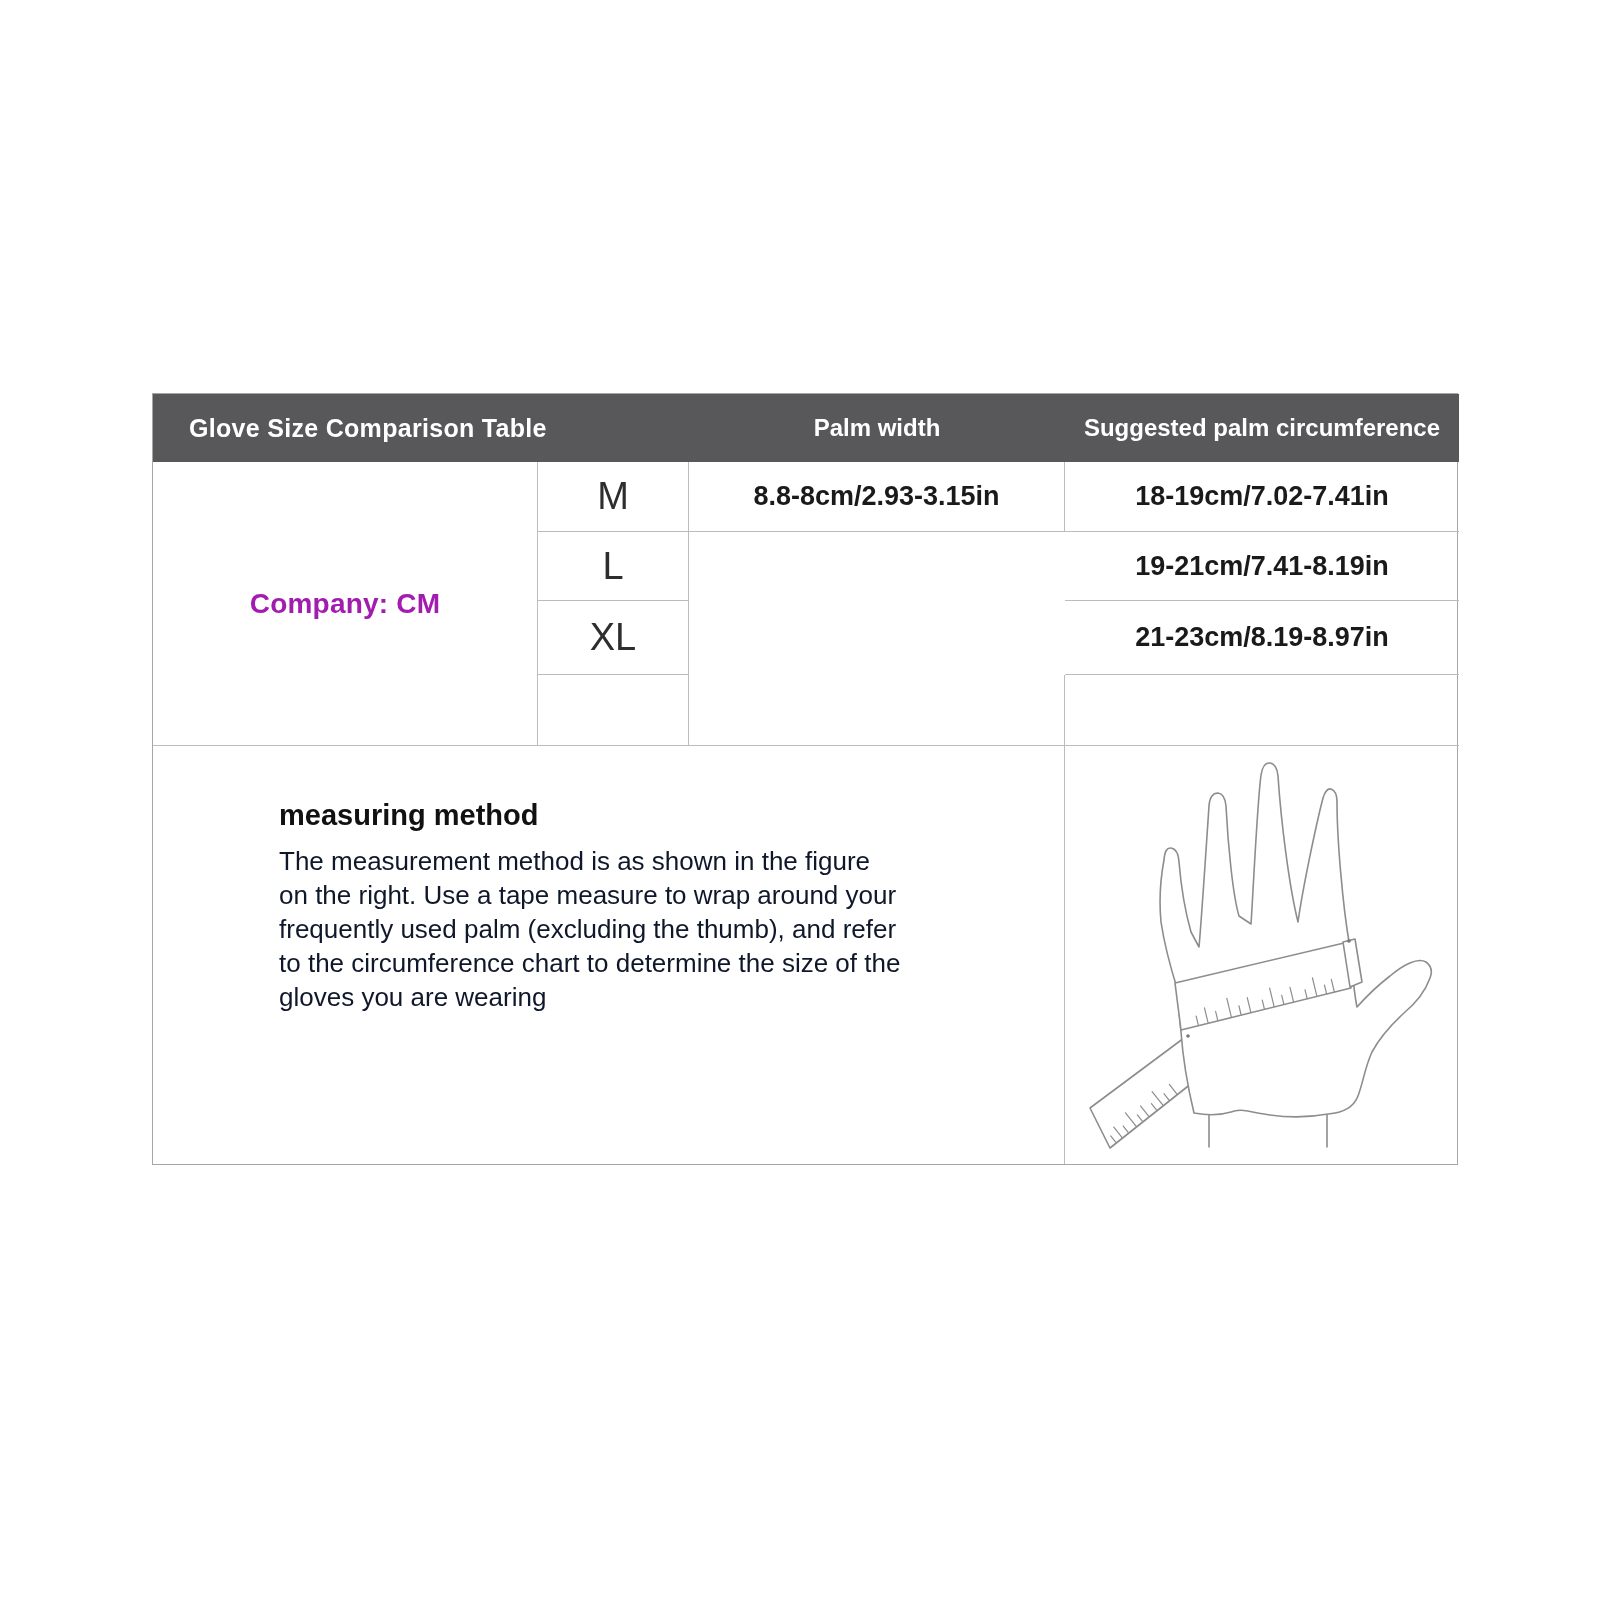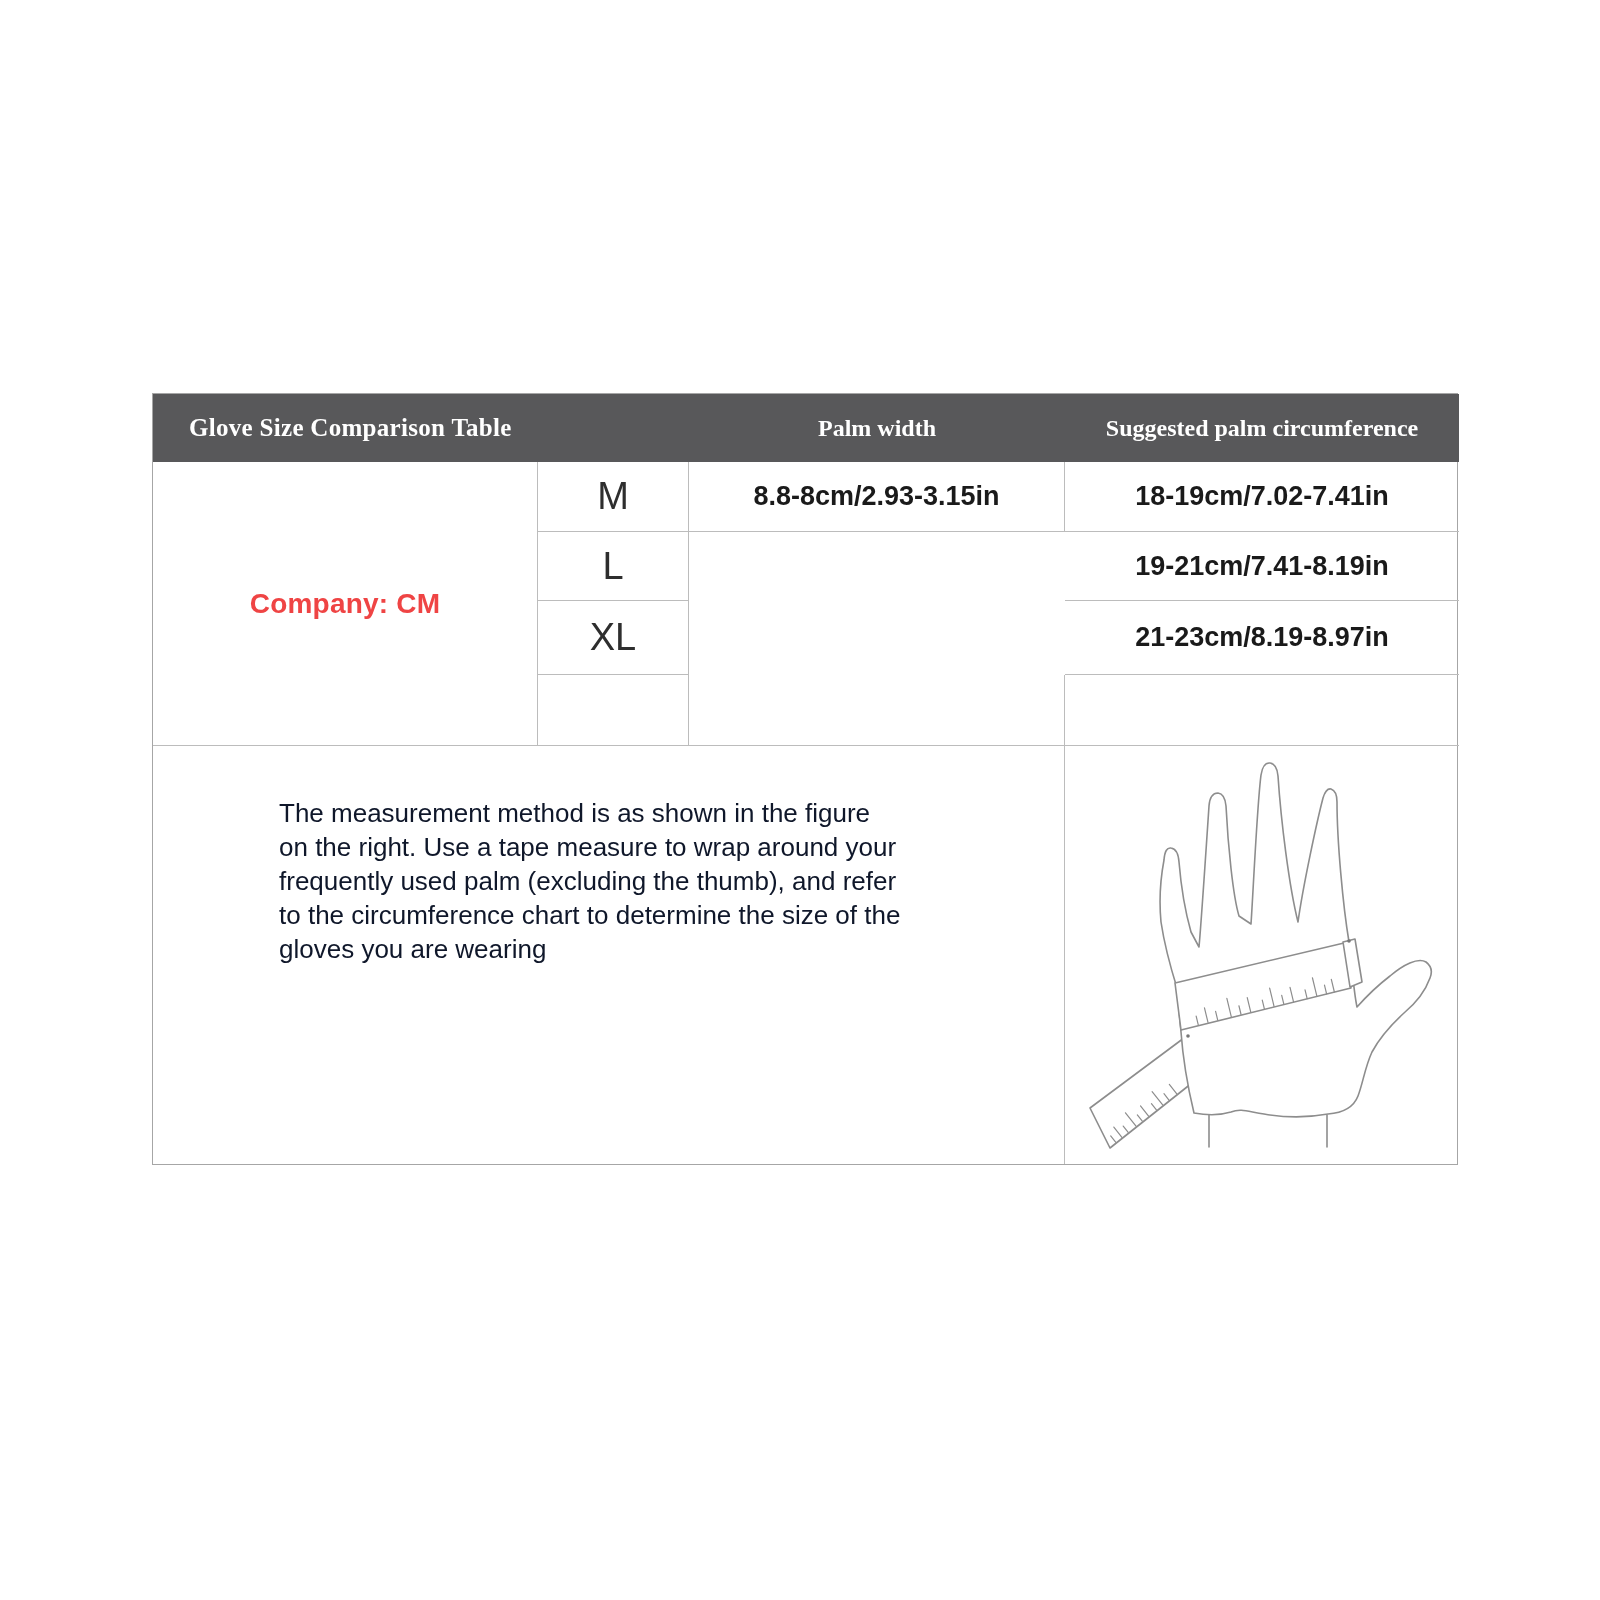--- a/index.html
+++ b/index.html
@@ -10,29 +10,29 @@
     display:grid;
     grid-template-columns:385px 151px 376px 394px;
     grid-template-rows:68px 70px 69px 74px 71px 1fr;
     border:1px solid #a6a6a6;
     box-sizing:border-box;
     background:#fff;
   }
   .cell{box-sizing:border-box;display:flex;align-items:center;justify-content:center;}
 
   
-  .hcell{background:#58585a;color:#fff;font-weight:bold;font-family:Liberation Serif, serif;}
+  .hcell{background:#58585a;color:#fff;font-weight:bold;}
   .h-title{grid-column:1/3;grid-row:1;justify-content:flex-start;padding-left:36px;font-size:25px;letter-spacing:.3px;}
   .h-c3{grid-column:3;grid-row:1;font-size:24px;}
   .h-c4{grid-column:4;grid-row:1;font-size:24px;}
 
   
   .b-right{border-right:1px solid #bcbcbc;}
   .b-bottom{border-bottom:1px solid #bcbcbc;}
-  .company{grid-column:1;grid-row:2/6;font-weight:bold;font-size:28px;color:#ef4444;letter-spacing:.2px;}
+  .company{grid-column:1;grid-row:2/6;font-weight:bold;font-size:28px;color:#a21caf;letter-spacing:.2px;}
   .size{font-size:38px;color:#2e2e2e;font-weight:400;}
   .val{font-weight:bold;font-size:27px;color:#1a1a1a;}
 
   .r2{grid-row:2}.r3{grid-row:3}.r4{grid-row:4}.r5{grid-row:5}
   .c2{grid-column:2}.c3{grid-column:3}.c4{grid-column:4}
 
   
   .measure-cell{
     grid-column:1/4;grid-row:6;
     border-right:1px solid #bcbcbc;
@@ -63,20 +63,21 @@
   <div class="cell val  c4 r3 b-bottom">19-21cm/7.41-8.19in</div>
 
   <div class="cell size c2 r4 b-right b-bottom">XL</div>
   <div class="cell val  c4 r4 b-bottom">21-23cm/8.19-8.97in</div>
 
   <div class="cell size c2 r5 b-right b-bottom"></div>
   <div class="cell val  c3 r5 b-right b-bottom"></div>
   <div class="cell val  c4 r5 b-bottom"></div>
 
   <div class="measure-cell">
+    <div class="m-head">measuring method</div>
     <div class="m-line">The measurement method is as shown in the figure</div>
     <div class="m-line">on the right. Use a tape measure to wrap around your</div>
     <div class="m-line">frequently used palm (excluding the thumb), and refer</div>
     <div class="m-line">to the circumference chart to determine the size of the</div>
     <div class="m-line">gloves you are wearing</div>
   </div>
 
   <div class="hand-cell">
     <svg width="393" height="420" viewBox="0 0 393 420" fill="none" stroke="#8d8d8d" stroke-width="1.6" stroke-linejoin="round" stroke-linecap="round">
 

